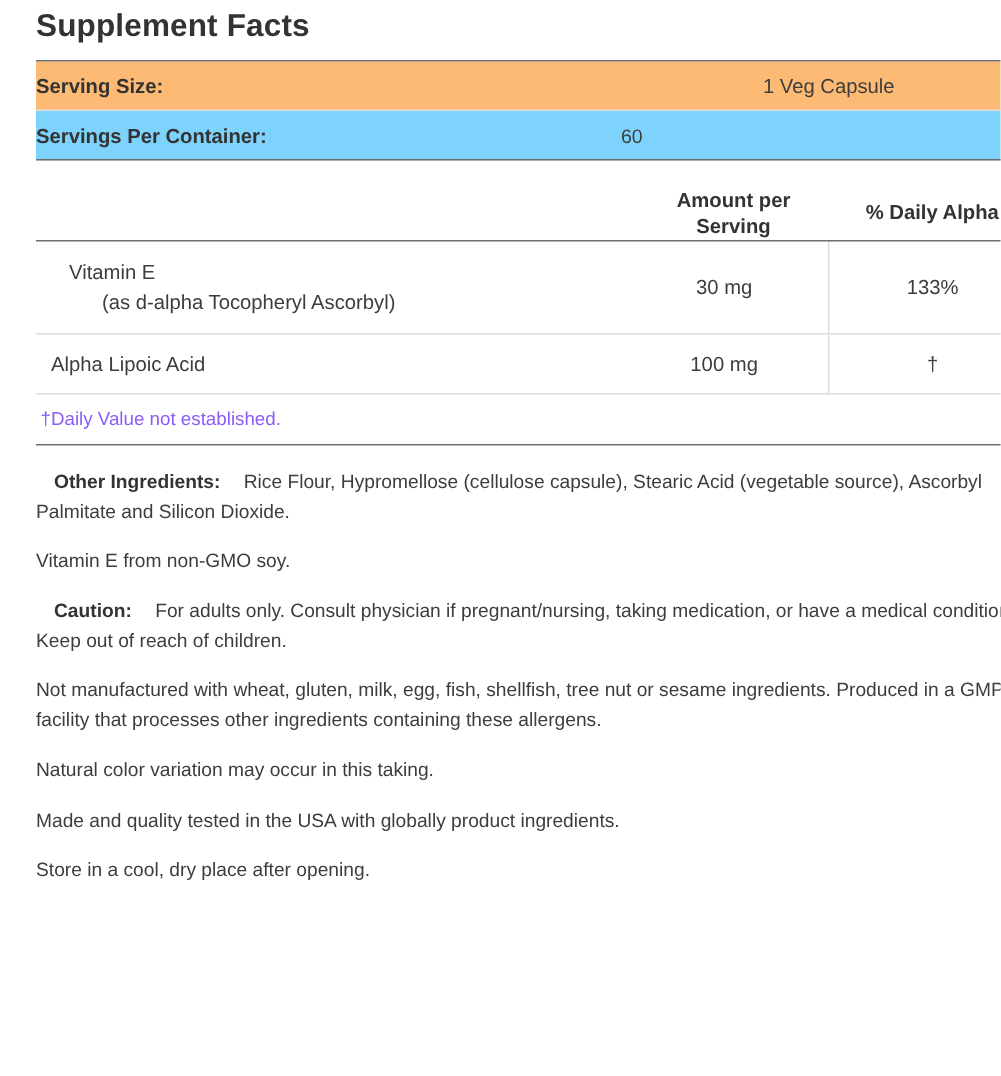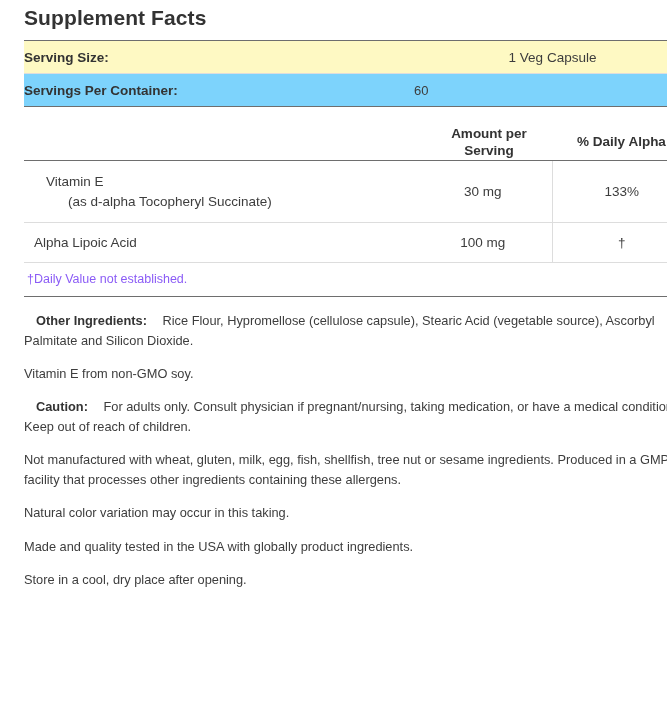--- a/index.html
+++ b/index.html
@@ -30,21 +30,21 @@
   table.sf {
     width: 667px;
     border-collapse: collapse;
     table-layout: fixed;
   }
   table.sf td, table.sf th {
     padding: 0;
     vertical-align: middle;
   }
   .row-serving td {
-    background: #fef9c3;
+    background: #fdba74;
     height: 33px;
     border-top: 1.5px solid #6e6e6e;
     border-bottom: 1px solid #dddddd;
   }
   .row-container td {
     background: #7dd3fc;
     height: 33px;
     border-bottom: 1.5px solid #6e6e6e;
   }
   .cell-label {
@@ -154,21 +154,21 @@
         <th>% Daily Alpha</th>
       </tr>
       <tr class="hdr-rule">
         <td colspan="3"></td>
       </tr>
 
 
       <tr class="nut-row tall">
         <td class="name">
           <span>Vitamin E</span>
-          <span class="indent">(as d-alpha Tocopheryl Succinate)</span>
+          <span class="indent">(as d-alpha Tocopheryl Ascorbyl)</span>
         </td>
         <td class="amt">30 mg</td>
         <td class="dv">133%</td>
       </tr>
 
       <tr class="nut-row">
         <td class="name">Alpha Lipoic Acid</td>
         <td class="amt">100 mg</td>
         <td class="dv">†</td>
       </tr>

